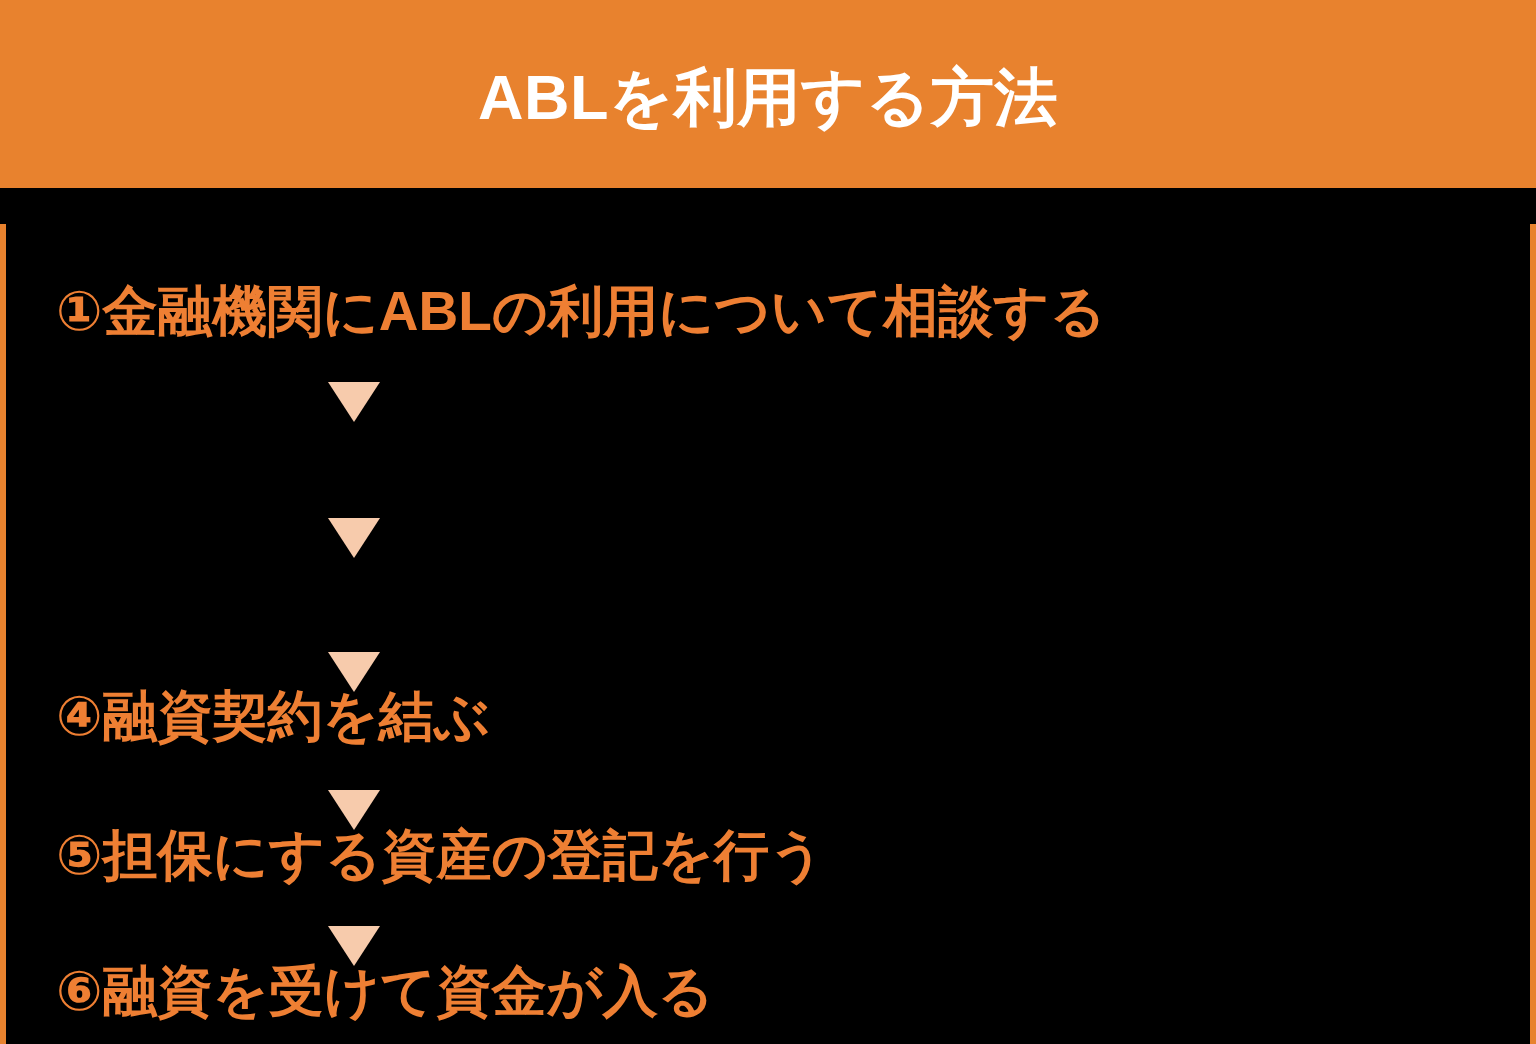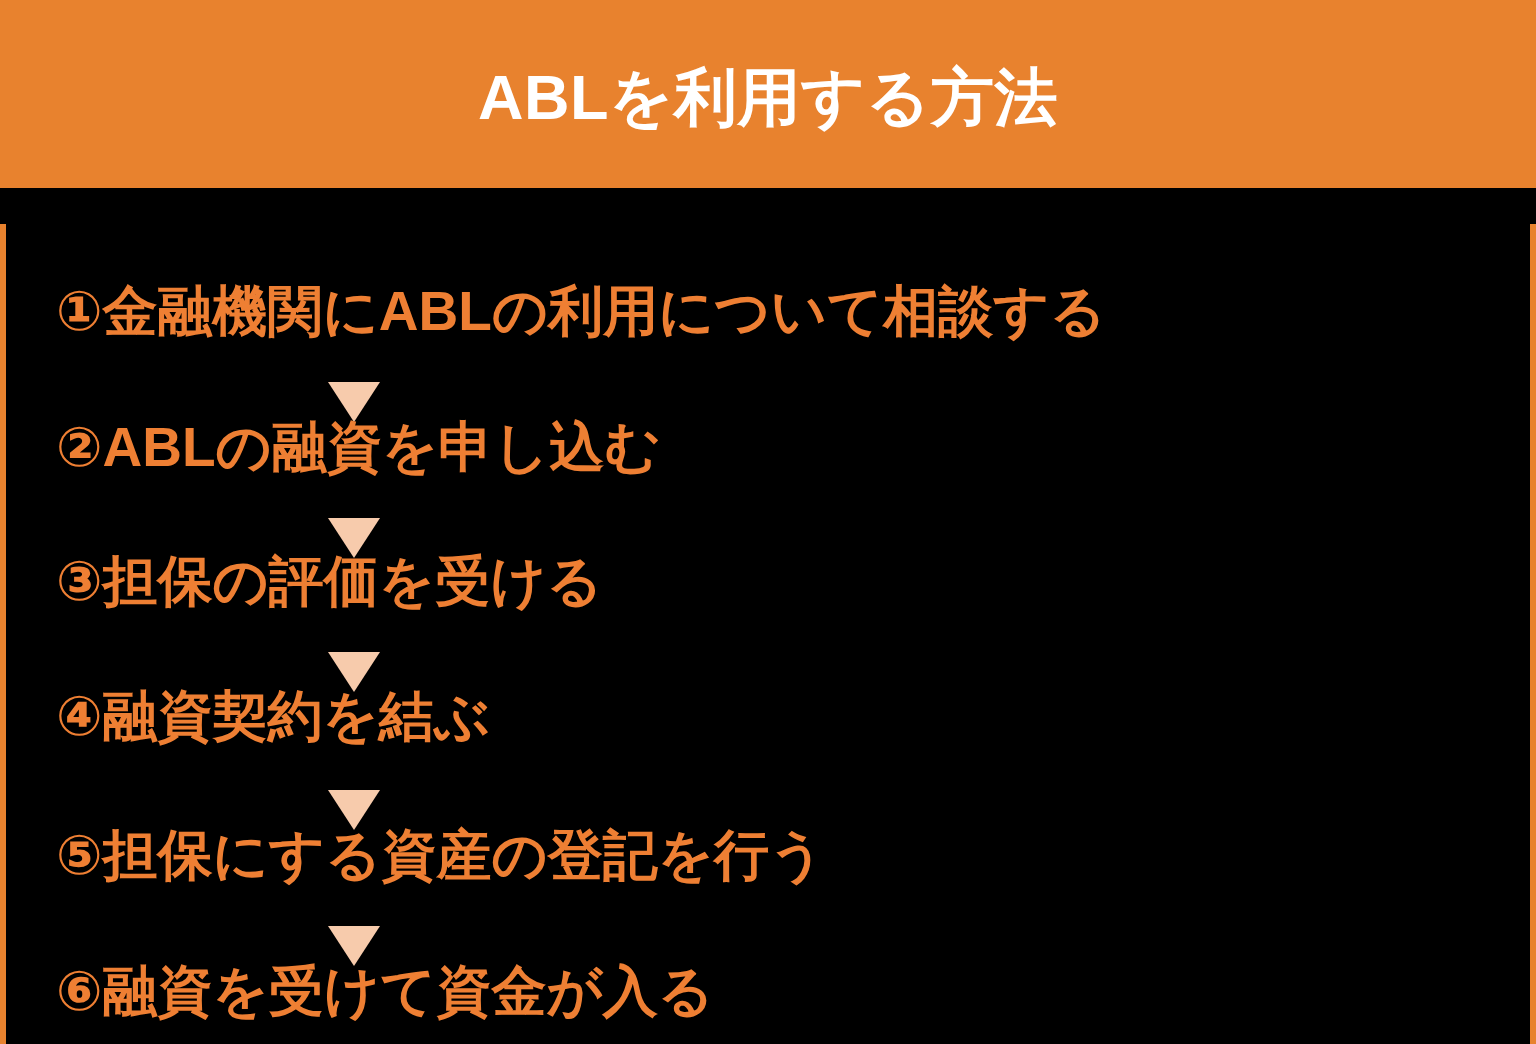--- a/index.html
+++ b/index.html
@@ -104,25 +104,23 @@
     <div class="header-title">ABLを利用する方法</div>
   </div>
 
   <div class="body-frame">
     <div class="body-inner">
 
       <div class="step step-1">①金融機関にABLの利用について相談する</div>
 
       <div class="arrow arrow-1"></div>
 
-      <div class="step step-2">②ABLの融資を申し込む</div>
 
       <div class="arrow arrow-2"></div>
 
-      <div class="step step-3">③担保の評価を受ける</div>
 
       <div class="arrow arrow-3"></div>
 
       <div class="step step-4">④融資契約を結ぶ</div>
 
       <div class="arrow arrow-4"></div>
 
       <div class="step step-5">⑤担保にする資産の登記を行う</div>
 
       <div class="arrow arrow-5"></div>

